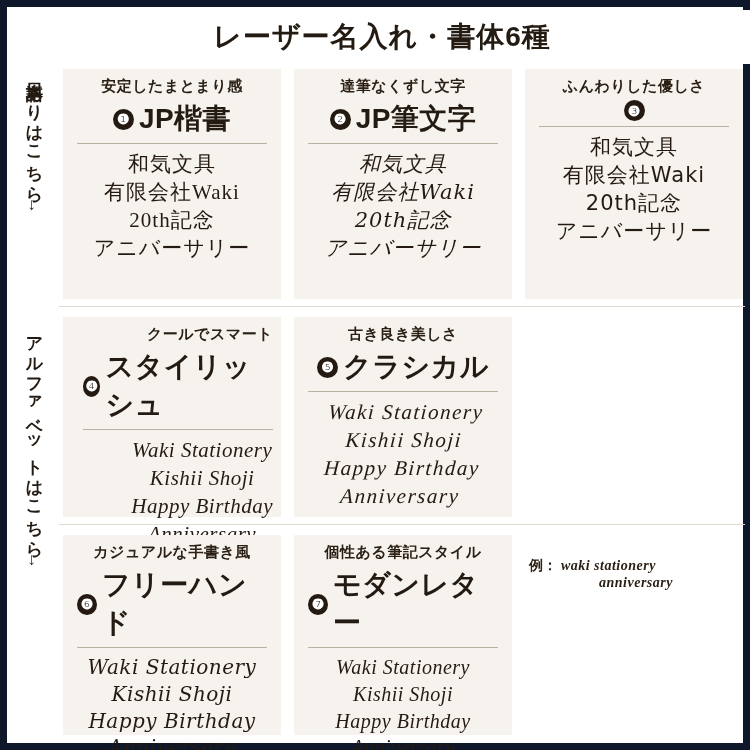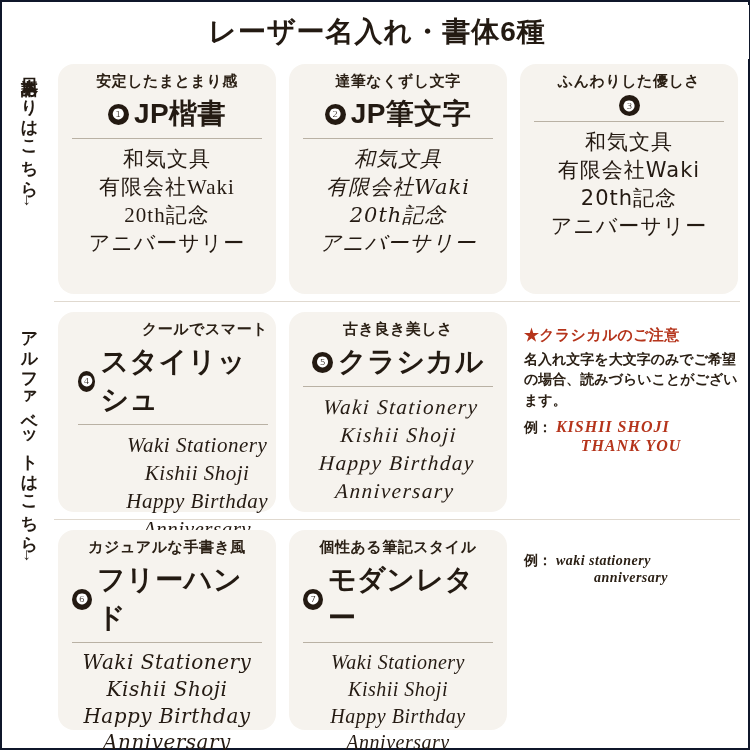--- a/index.html
+++ b/index.html
@@ -12,21 +12,21 @@
     background: #ffffff;
     font-family: "Liberation Sans", sans-serif;
     color: #2b1d14;
     overflow: hidden;
   }
   #page {
     position: relative;
     width: 750px;
     height: 750px;
     box-sizing: border-box;
-    border: 2px solid #0f172a;
+    border: 7px solid #0f172a;
     background: #ffffff;
   }
 
   
   .header {
     position: absolute;
     left: 3px;
     top: 3px;
     width: 744px;
     height: 54px;
@@ -64,21 +64,21 @@
     font-size: 17px;
   }
   #side-jp { top: 62px; height: 230px; }
   #side-alpha { top: 318px; height: 420px; }
 
   
   .card {
     position: absolute;
     box-sizing: border-box;
     background: #f6f3ee;
-    border-radius: 16px;
+    border-radius: 0;
     padding: 6px 8px 8px 8px;
     display: flex;
     flex-direction: column;
     align-items: center;
   }
   .card .catch {
     font-size: 15px;
     font-weight: bold;
     color: #2b2015;
     letter-spacing: 0.5px;
@@ -266,29 +266,20 @@
       <span class="fname">クラシカル</span>
     </div>
     <div class="sample en-classic">
       <div>Waki Stationery</div>
       <div>Kishii Shoji</div>
       <div>Happy Birthday</div>
       <div>Anniversary</div>
     </div>
   </div>
 
-  <div class="note" style="left:518px; top:322px; width:222px; height:190px;">
-    <div class="note-title">★クラシカルのご注意</div>
-    <div class="note-body">名入れ文字を大文字のみでご希望の場合、読みづらいことがございます。</div>
-    <div class="note-ex">
-      <span class="note-ex-label">例：</span>
-      <span class="script">KISHII SHOJI</span>
-      <span class="script script-line">THANK YOU</span>
-    </div>
-  </div>
 
   <div class="card" style="left:56px; top:528px; width:218px; height:200px;">
     <div class="catch">カジュアルな手書き風</div>
     <div class="name-row">
       <span class="num">❻</span>
       <span class="fname">フリーハンド</span>
     </div>
     <div class="sample en-free">
       <div>Waki Stationery</div>
       <div>Kishii Shoji</div>

